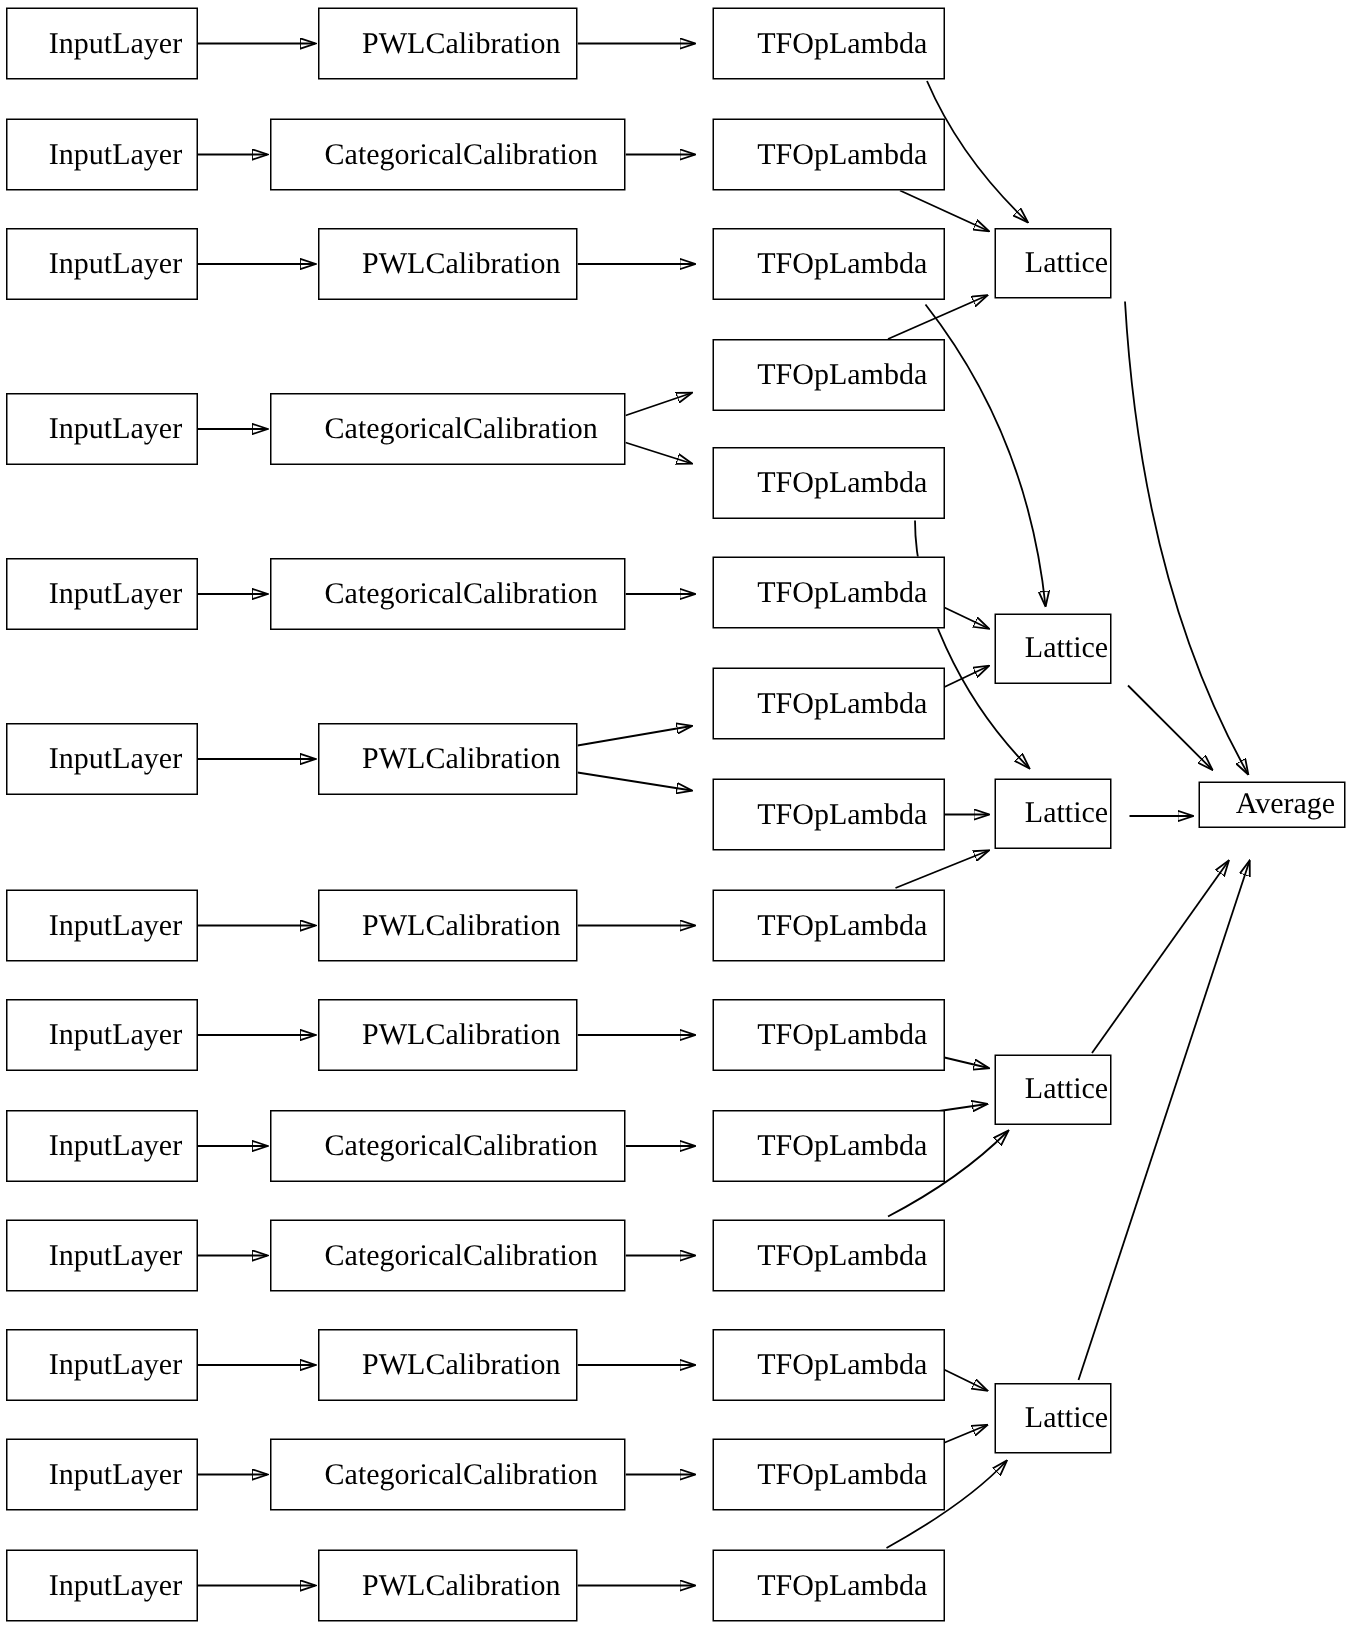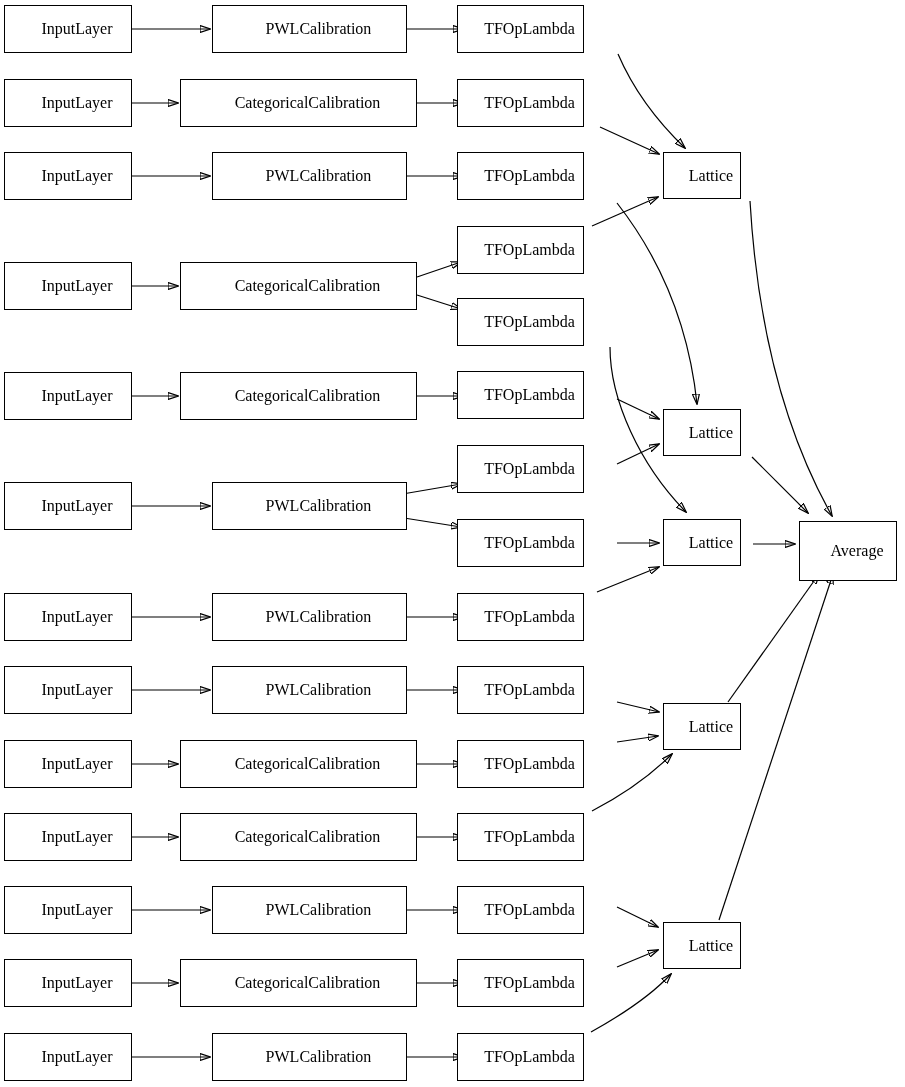--- a/index.html
+++ b/index.html
@@ -16,30 +16,30 @@
   .node {
     position: absolute;
     box-sizing: border-box;
     height: 48px;
     border: 1.3px solid #000000;
     background: #ffffff;
     color: #000000;
     display: flex;
     align-items: center;
     justify-content: center;
-    font-size: 16px;
+    font-size: 20px;
     white-space: nowrap;
     padding-left: 18px;
   }
   .il  { left: 4px;   width: 128px; }
-  .pwl { left: 212px; width: 195px; }
+  .pwl { left: 212px; width: 173px; }
   .cc  { left: 180px; width: 237px; }
-  .tf  { left: 457px; width: 127px; }
+  .tf  { left: 475px; width: 155px; }
   .lat { left: 663px; width: 78px;  height: 47px; }
-  .avg { left: 799px; width: 98px;  height: 60px; }
+  .avg { left: 799px; width: 98px;  height: 31px; }
 </style>
 </head>
 <body>
 
 <div id="canvas">
 
   <svg id="edges" width="905" height="1087" viewBox="0 0 905 1087">
     <defs>
       <marker id="arrow" markerUnits="userSpaceOnUse" markerWidth="11" markerHeight="8" viewBox="0 0 11 8" refX="10" refY="4" orient="auto">
         <path d="M0,0.5 L10.5,4 L0,7.5 Z" fill="#000000" stroke="none"></path>

